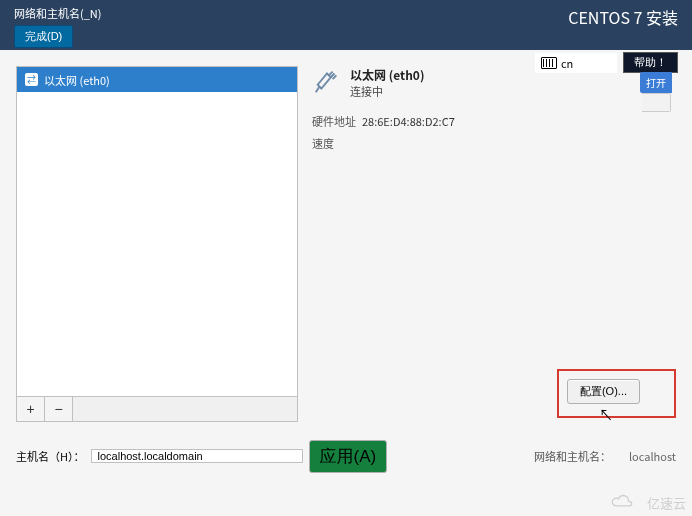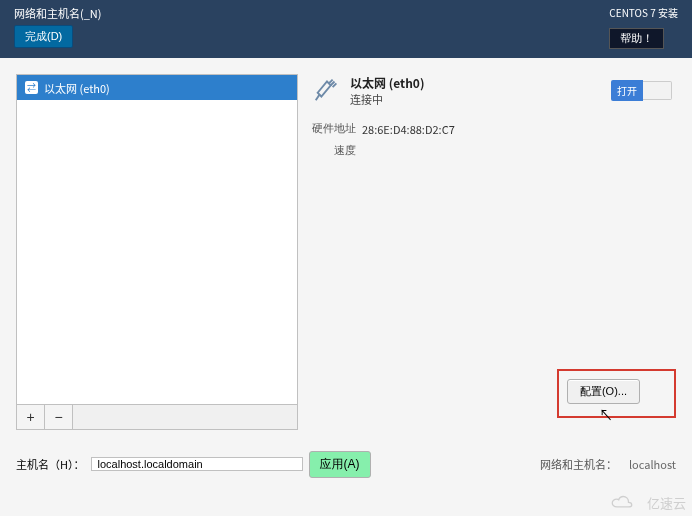--- a/index.html
+++ b/index.html
@@ -1,21 +1,21 @@
 <!DOCTYPE html>
 <html><head>
 <meta charset="utf-8">
 <style>
 html,body{margin:0;padding:0;width:692px;height:516px;font-family:"Microsoft YaHei","Noto Sans CJK SC",sans-serif;font-size:11px;background:#f5f5f5;overflow:hidden;}
-.header{background:#2a4260;color:#fff;height:58px;padding:0 14px;display:flex;align-items:flex-start;justify-content:space-between;}
+.header{background:#2a4260;color:#fff;height:50px;padding:0 14px;display:flex;align-items:flex-start;justify-content:space-between;}
 .header-left{padding-top:5px;}
 .page-title{font-size:11px;margin:0 0 4px 0;}
 .done-btn{background:#0369a1;border:1px solid #0a4b7c;color:#fff;padding:3px 10px;font-size:11px;cursor:pointer;border-radius:2px;}
 .header-right{padding-top:5px;text-align:right;}
-.installer-title{font-size:10px;margin-bottom:8px;}
+.installer-title{font-size:16px;margin-bottom:23px;}
 .lang-help{display:flex;align-items:center;gap:6px;}
 .lang-box{background:#fff;color:#000;padding:2px 20px 2px 6px;display:flex;align-items:center;gap:4px;font-size:11px;min-width:56px;}
 .kbd-icon{display:inline-block;width:14px;height:10px;border:1px solid #000;border-radius:1px;position:relative;}
 .kbd-icon::after{content:"";position:absolute;top:1px;left:1px;right:1px;bottom:1px;background:repeating-linear-gradient(90deg,#000 0 1px,transparent 1px 3px);}
 .help-btn{background:#0f172a;border:1px solid #555;color:#fff;padding:2px 10px;font-size:11px;cursor:pointer;}
 .content{display:flex;padding:16px;gap:14px;height:388px;box-sizing:border-box;}
 .left-col{width:282px;display:flex;flex-direction:column;}
 .nic-list{flex:1;border:1px solid #c0c0c0;background:#fff;display:flex;flex-direction:column;}
 .nic-item{background:#2d7fcc;color:#fff;padding:5px 8px 4px 8px;display:flex;align-items:flex-start;gap:6px;}
 .nic-icon{width:13px;height:13px;background:#fff;border-radius:2px;display:flex;align-items:center;justify-content:center;color:#2d7fcc;font-size:9px;margin-top:1px;}
@@ -23,48 +23,52 @@
 .nic-text .nic-desc{font-size:9px;color:#d8e6f5;}
 .list-buttons{display:flex;border:1px solid #c0c0c0;border-top:none;background:#f0f0f0;}
 .list-btn{width:28px;height:24px;border:none;border-right:1px solid #c0c0c0;background:#f4f4f4;font-size:14px;line-height:14px;cursor:pointer;color:#333;}
 .list-btn:last-child{border-right:none;}
 .list-spacer{flex:1;}
 .right-col{flex:1;position:relative;}
 .conn-header{display:flex;align-items:flex-start;gap:8px;}
 .conn-icon svg{width:30px;height:30px;}
 .conn-title{font-weight:bold;font-size:12px;color:#222;}
 .conn-status{font-size:11px;color:#444;}
-.toggle-wrap{position:absolute;top:6px;right:4px;display:flex;align-items:center;}
+.toggle-wrap{position:absolute;top:6px;right:4px;display:flex;align-items:center;flex-direction:column;}
 .toggle-label{background:#3b7dd6;color:#fff;font-size:10px;padding:3px 6px;border-radius:2px 0 0 2px;}
 .toggle-track{width:28px;height:17px;background:#f2f2f2;border:1px solid #ccc;border-left:none;border-radius:0 2px 2px 0;position:relative;}
 .details{margin-top:14px;display:grid;grid-template-columns:50px auto;row-gap:6px;font-size:11px;color:#333;}
-.details .label{text-align:right;color:#555;padding-right:6px;font-family:Liberation Mono, monospace;}
-.configure-wrap{position:absolute;right:0;bottom:12px;border:2px solid #d43a2f;padding:8px 34px 12px 8px;}
+.details .label{color:#555;padding-right:6px;}
+.configure-wrap{position:absolute;right:0;bottom:4px;border:2px solid #d43a2f;padding:8px 34px 12px 8px;}
 .configure-btn{background:#f0f0f0;border:1px solid #b0b0b0;padding:4px 12px;font-size:11px;cursor:pointer;border-radius:3px;box-shadow:inset 0 1px 0 #fff;}
 .cursor{position:absolute;left:40px;bottom:-8px;font-size:14px;color:#000;pointer-events:none;}
 .footer{display:flex;align-items:center;padding:0 16px;height:36px;gap:6px;font-size:11px;}
 .host-input{flex:0 0 198px;border:1px solid #c0c0c0;padding:0 6px;font-size:11px;background:#fff;}
-.apply-btn{background:#86efac;border:1px solid #b0b0b0;padding:4px 10px;font-size:12px;cursor:pointer;border-radius:3px;}
+.apply-btn{background:#15803d;border:1px solid #b0b0b0;padding:4px 10px;font-size:17px;cursor:pointer;border-radius:3px;}
 .footer-spacer{flex:1;}
 .cur-host-label{color:#555;}
-.cur-host-value{color:#666;margin-left:6px;}
-.watermark{position:absolute;right:6px;bottom:4px;display:flex;align-items:flex-end;gap:12px;color:#cfcfcf;font-size:13px;pointer-events:none;}
+.cur-host-value{color:#666;margin-left:12px;}
+.watermark{position:absolute;right:6px;bottom:4px;display:flex;align-items:flex-start;gap:12px;color:#cfcfcf;font-size:13px;pointer-events:none;}
 .watermark svg{width:26px;height:18px;}
 </style>
 </head>
 <body>
 
 <div class="header">
   <div class="header-left">
     <div class="page-title">网络和主机名(_N)</div>
     <button class="done-btn">完成(D)</button>
   </div>
   <div class="header-right">
     <div class="installer-title">CENTOS 7 安装</div>
     <div class="lang-help">
+      <div class="lang-box">
+        <span class="kbd-icon"></span>
+        <span>cn</span>
+      </div>
       <button class="help-btn">帮助！</button>
     </div>
   </div>
 </div>
 
 <div class="content">
   <div class="left-col">
     <div class="nic-list">
       <div class="nic-item">
         <span class="nic-icon">⇄</span>

